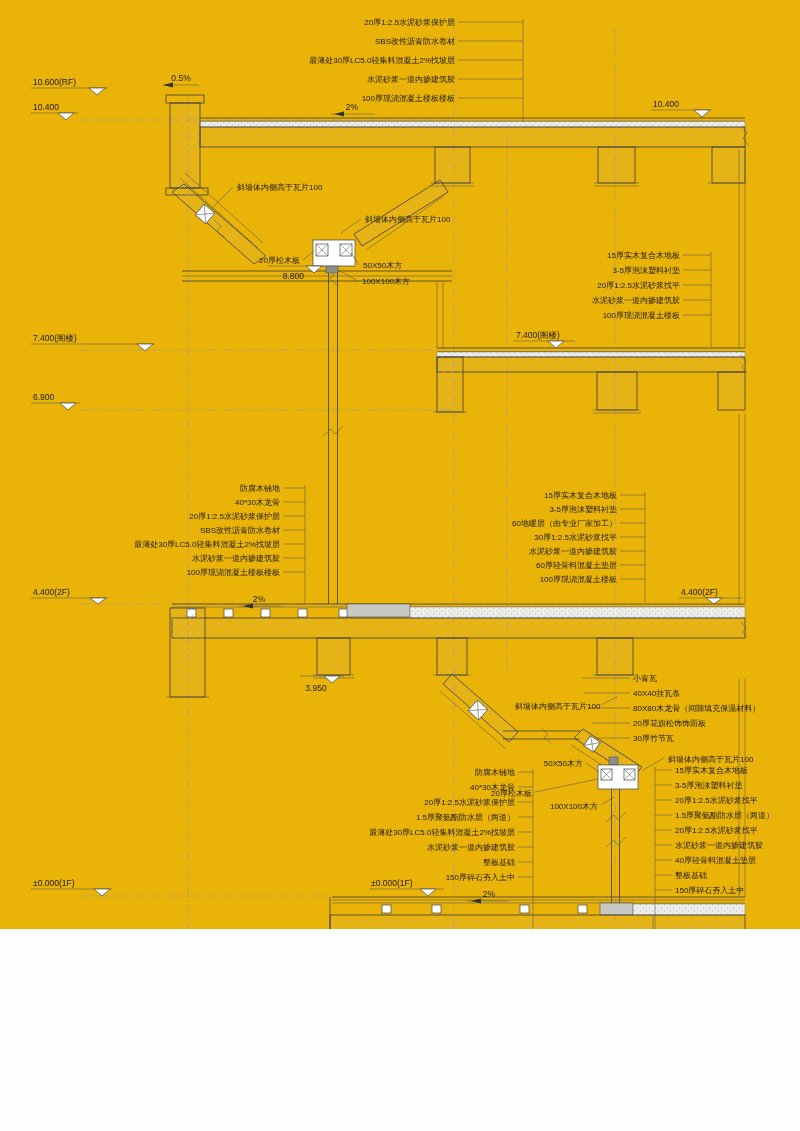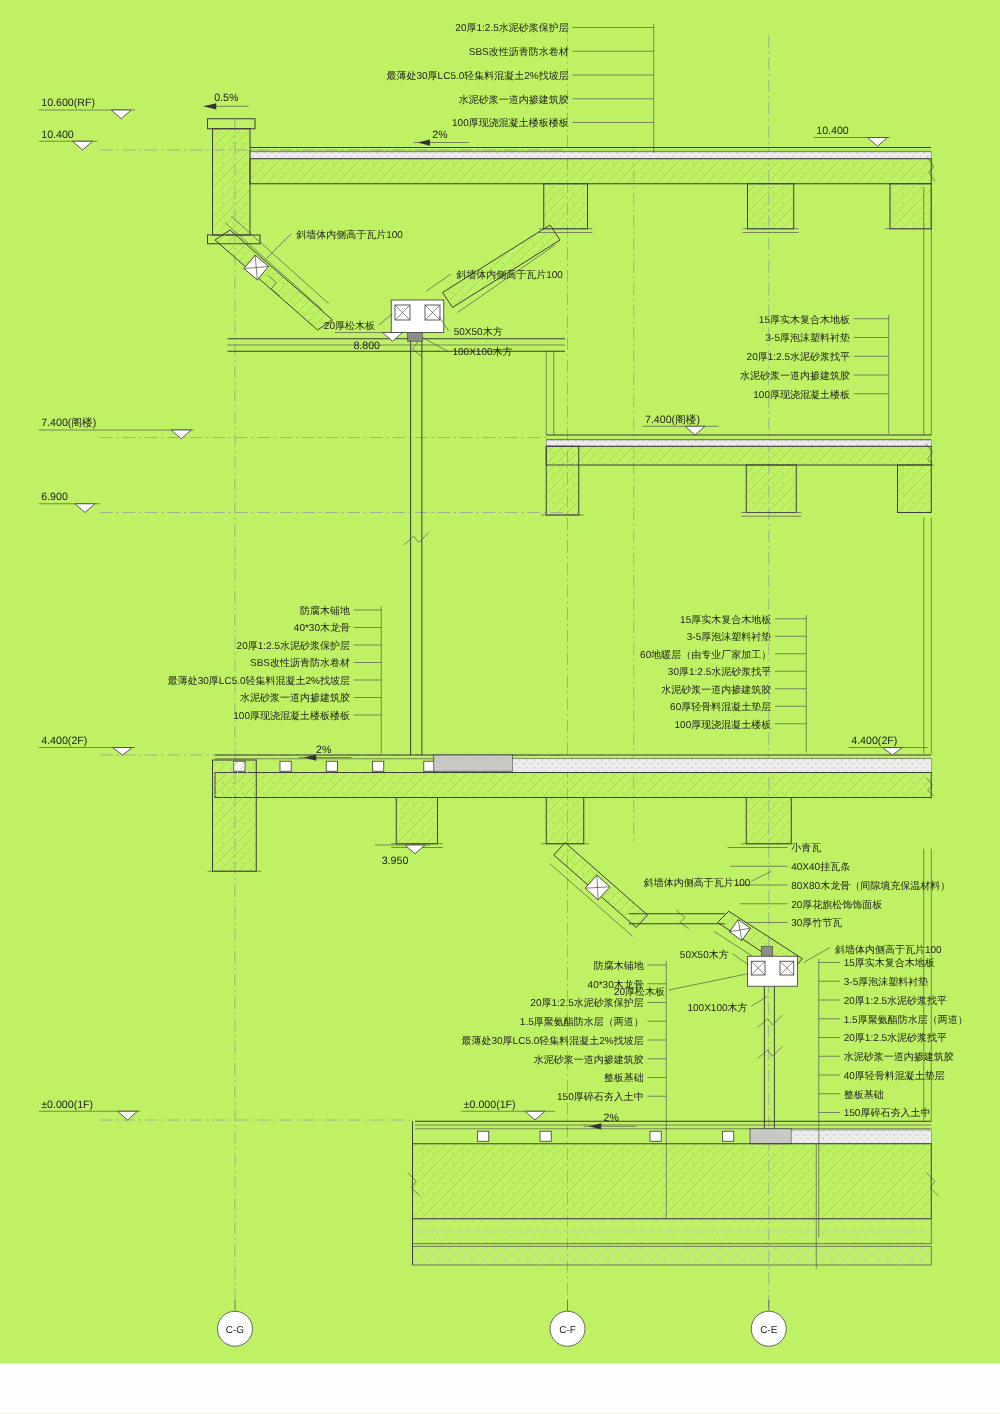--- a/index.html
+++ b/index.html
@@ -1,16 +1,16 @@
 <!DOCTYPE html>
 <html><head>
 <meta charset="utf-8">
 <style>
   html,body{margin:0;padding:0;background:#fdfdfc;}
-  .sheet{width:800px;height:1091px;position:relative;background:#bef264;overflow:hidden;}
+  .sheet{width:800px;height:929px;position:relative;background:#eab308;overflow:hidden;}
   svg{display:block;}
   text{font-family:"Liberation Sans","DejaVu Sans",sans-serif;fill:#1c1c1c;}
   .lbl{font-size:8px;}
   .lvl{font-size:8.5px;}
   .pct{font-size:8.5px;}
   .gridlbl{font-size:8px;}
   .title-zh,.title-en{font-family:"Liberation Serif","DejaVu Serif",serif;font-size:13.5px;fill:#222;}
   .title-zh{letter-spacing:2px;}
   .ln{stroke:#3d3d3d;stroke-width:0.8;fill:none;}
   .thin{stroke:#555;stroke-width:0.55;fill:none;}

